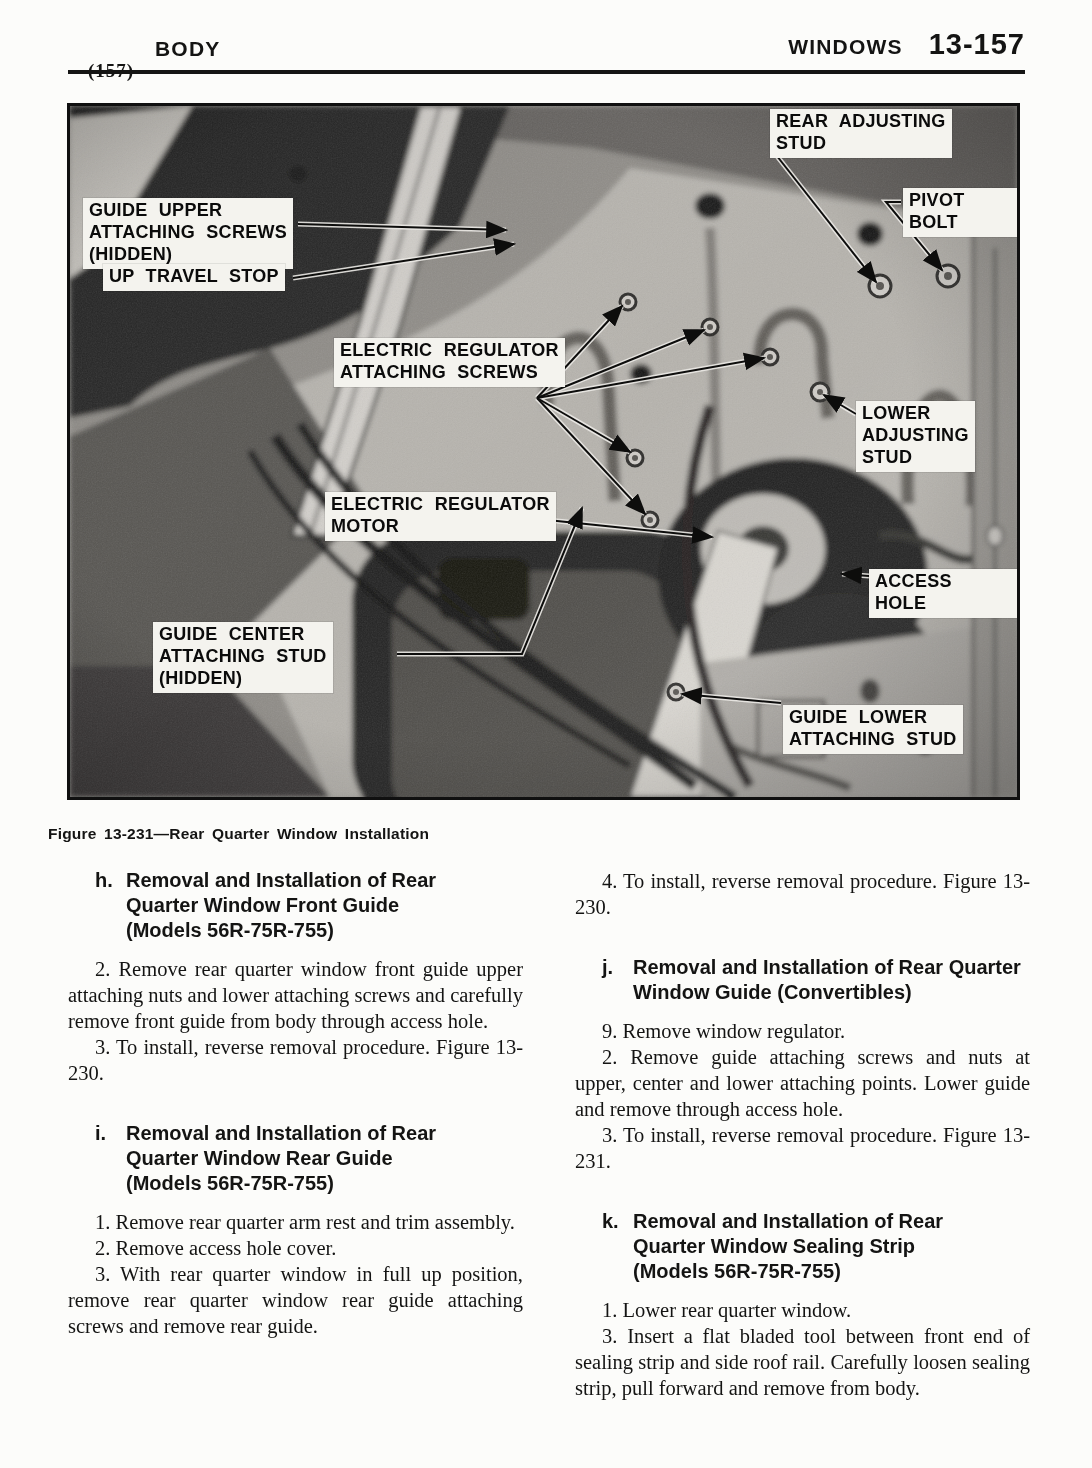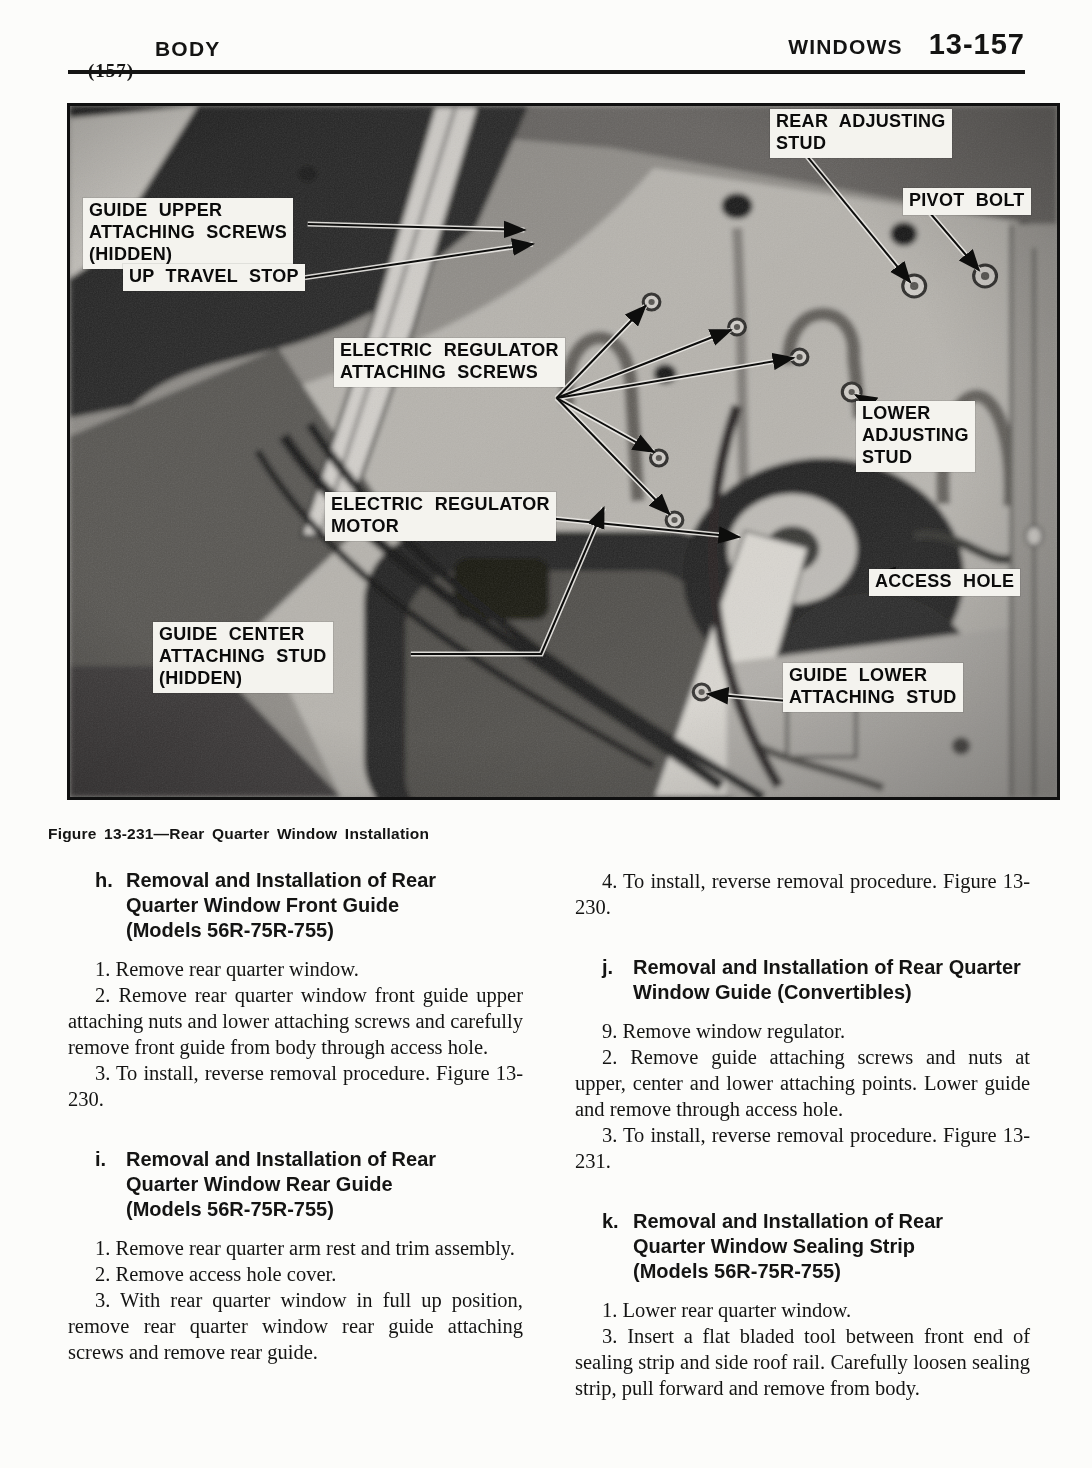--- a/index.html
+++ b/index.html
@@ -14,21 +14,21 @@
     font:bold 19px "Liberation Serif", serif;letter-spacing:1px;margin-top:20px;}
   .hdr-sec-left{position:absolute;left:155px;top:37px;
     font:bold 21px "Liberation Sans", sans-serif;letter-spacing:1.2px;}
   .hdr-right{position:absolute;right:67px;top:28px;display:flex;align-items:baseline;gap:26px;}
   .hdr-sec-right{font:bold 21px "Liberation Sans", sans-serif;letter-spacing:1.2px;}
   .hdr-num-right{font:bold 29px "Liberation Sans", sans-serif;letter-spacing:1px;}
   .hdr-rule{position:absolute;left:68px;top:70px;width:957px;height:4px;background:#151514;}
 
   
   .photo{position:absolute;left:67px;top:103px;width:947px;height:691px;
-    border:3px solid #101010;background:#a2a09b;overflow:hidden;padding-left:40px;}
+    border:3px solid #101010;background:#a2a09b;overflow:hidden;}
   .photo svg{position:absolute;left:0;top:0;width:100%;height:100%;}
   .photo-label{
     position:absolute;background:#f4f3ee;color:#0b0b0b;
     font:bold 18px/1.22 "Liberation Sans", sans-serif;
     letter-spacing:.3px;word-spacing:6px;
     padding:2px 6px 3px;white-space:pre-line;z-index:5;
     box-shadow:0 0 0 1px rgba(0,0,0,.08);
   }
   .caption{position:absolute;left:0;top:825px;width:1092px;text-align:left;
     font:bold 15.5px "Liberation Sans", sans-serif;letter-spacing:.2px;word-spacing:3px;padding-left:48px;}
@@ -204,46 +204,45 @@
       </g>
     </g>
   </svg>
 
   <div class="photo-label" style="left:700px;top:3px;">REAR ADJUSTING
 STUD</div>
   <div class="photo-label" style="left:833px;top:82px;">PIVOT BOLT</div>
   <div class="photo-label" style="left:13px;top:92px;">GUIDE UPPER
 ATTACHING SCREWS
 (HIDDEN)</div>
-  <div class="photo-label" style="left:53px;top:158px;">UP TRAVEL STOP</div>
+  <div class="photo-label" style="left:33px;top:158px;">UP TRAVEL STOP</div>
   <div class="photo-label" style="left:264px;top:232px;">ELECTRIC REGULATOR
 ATTACHING SCREWS</div>
   <div class="photo-label" style="left:786px;top:295px;">LOWER
 ADJUSTING
 STUD</div>
   <div class="photo-label" style="left:255px;top:386px;">ELECTRIC REGULATOR
 MOTOR</div>
   <div class="photo-label" style="left:799px;top:456px;margin-top:7px;">ACCESS HOLE</div>
   <div class="photo-label" style="left:83px;top:516px;">GUIDE CENTER
 ATTACHING STUD
 (HIDDEN)</div>
-  <div class="photo-label" style="left:713px;top:557px;">GUIDE LOWER
+  <div class="photo-label" style="left:713px;top:599px;">GUIDE LOWER
 ATTACHING STUD</div>
 </div>
 
 <div class="caption">Figure 13-231—Rear Quarter Window Installation</div>
 
 <div class="col col-left">
   <div class="heading">
     <span class="letter">h.</span>
     <span class="title">Removal and Installation of Rear
 Quarter Window Front Guide
 (Models 56R-75R-755)</span>
   </div>
-  <p>1. Remove rear quarter window.</p>
   <p>2. Remove rear quarter window front guide upper attaching nuts and lower attaching screws and carefully remove front guide from body through access hole.</p>
   <p>3. To install, reverse removal procedure. Figure 13-230.</p>
 
   <div class="heading mt">
     <span class="letter">i.</span>
     <span class="title">Removal and Installation of Rear
 Quarter Window Rear Guide
 (Models 56R-75R-755)</span>
   </div>
   <p>1. Remove rear quarter arm rest and trim assembly.</p>

